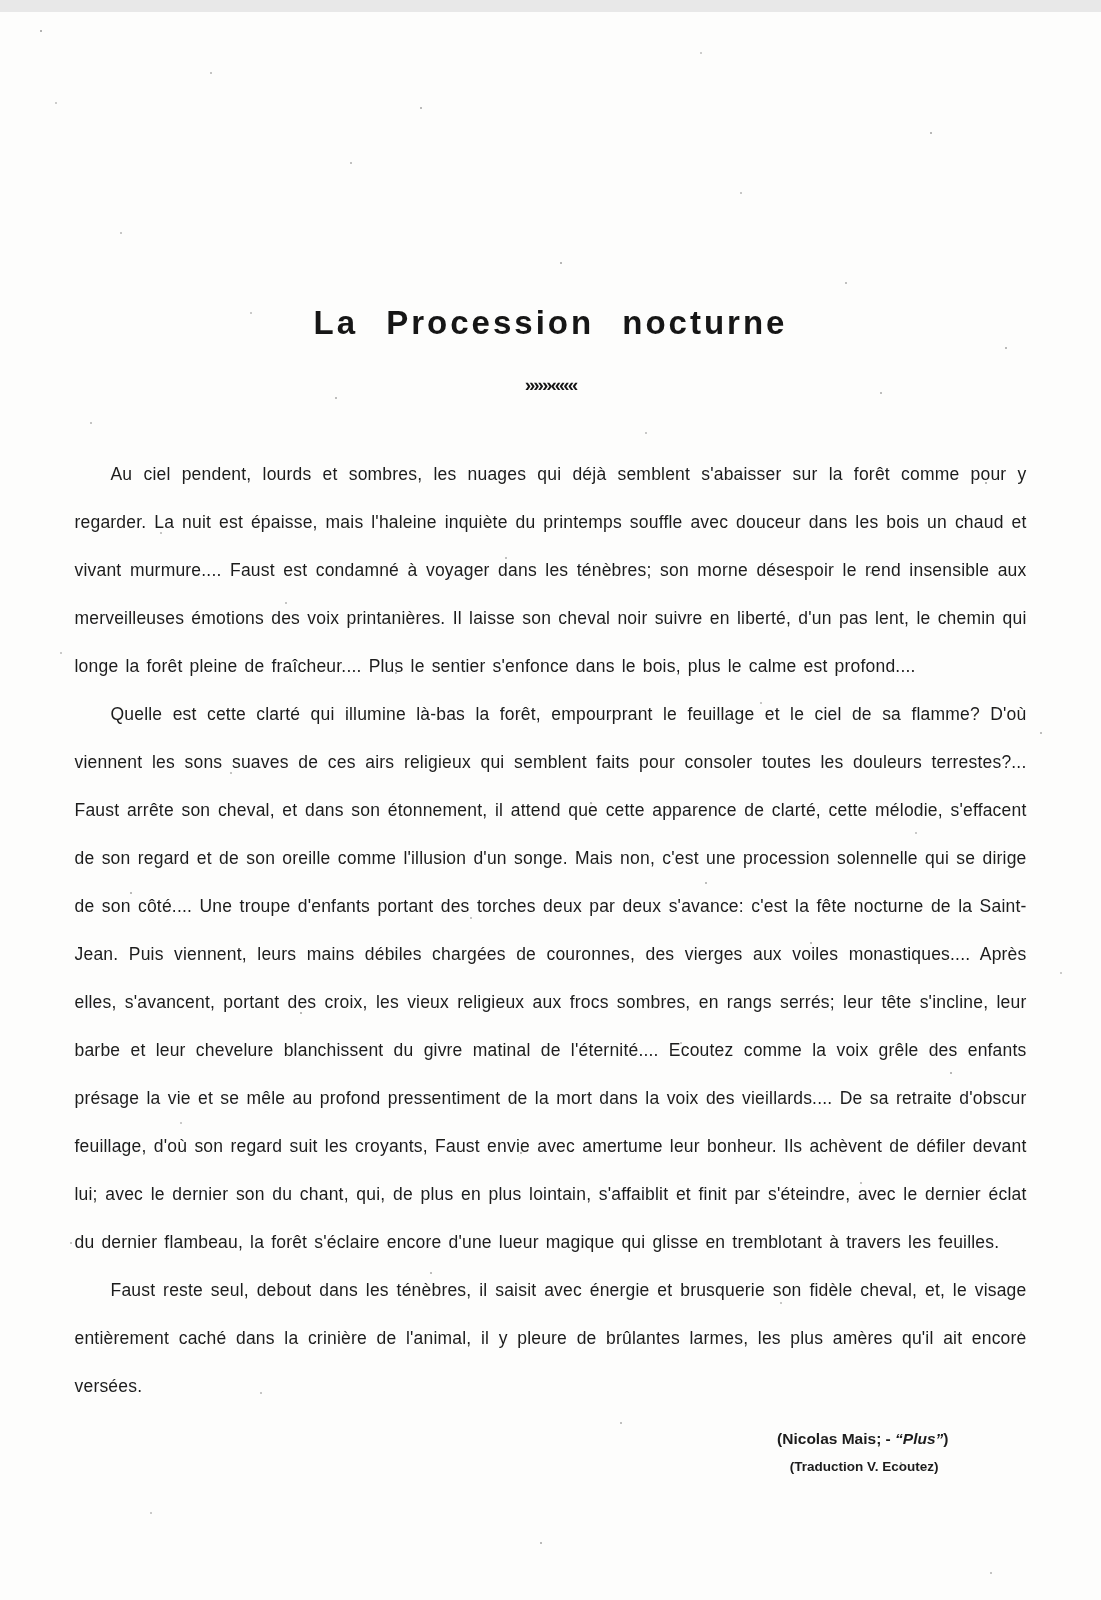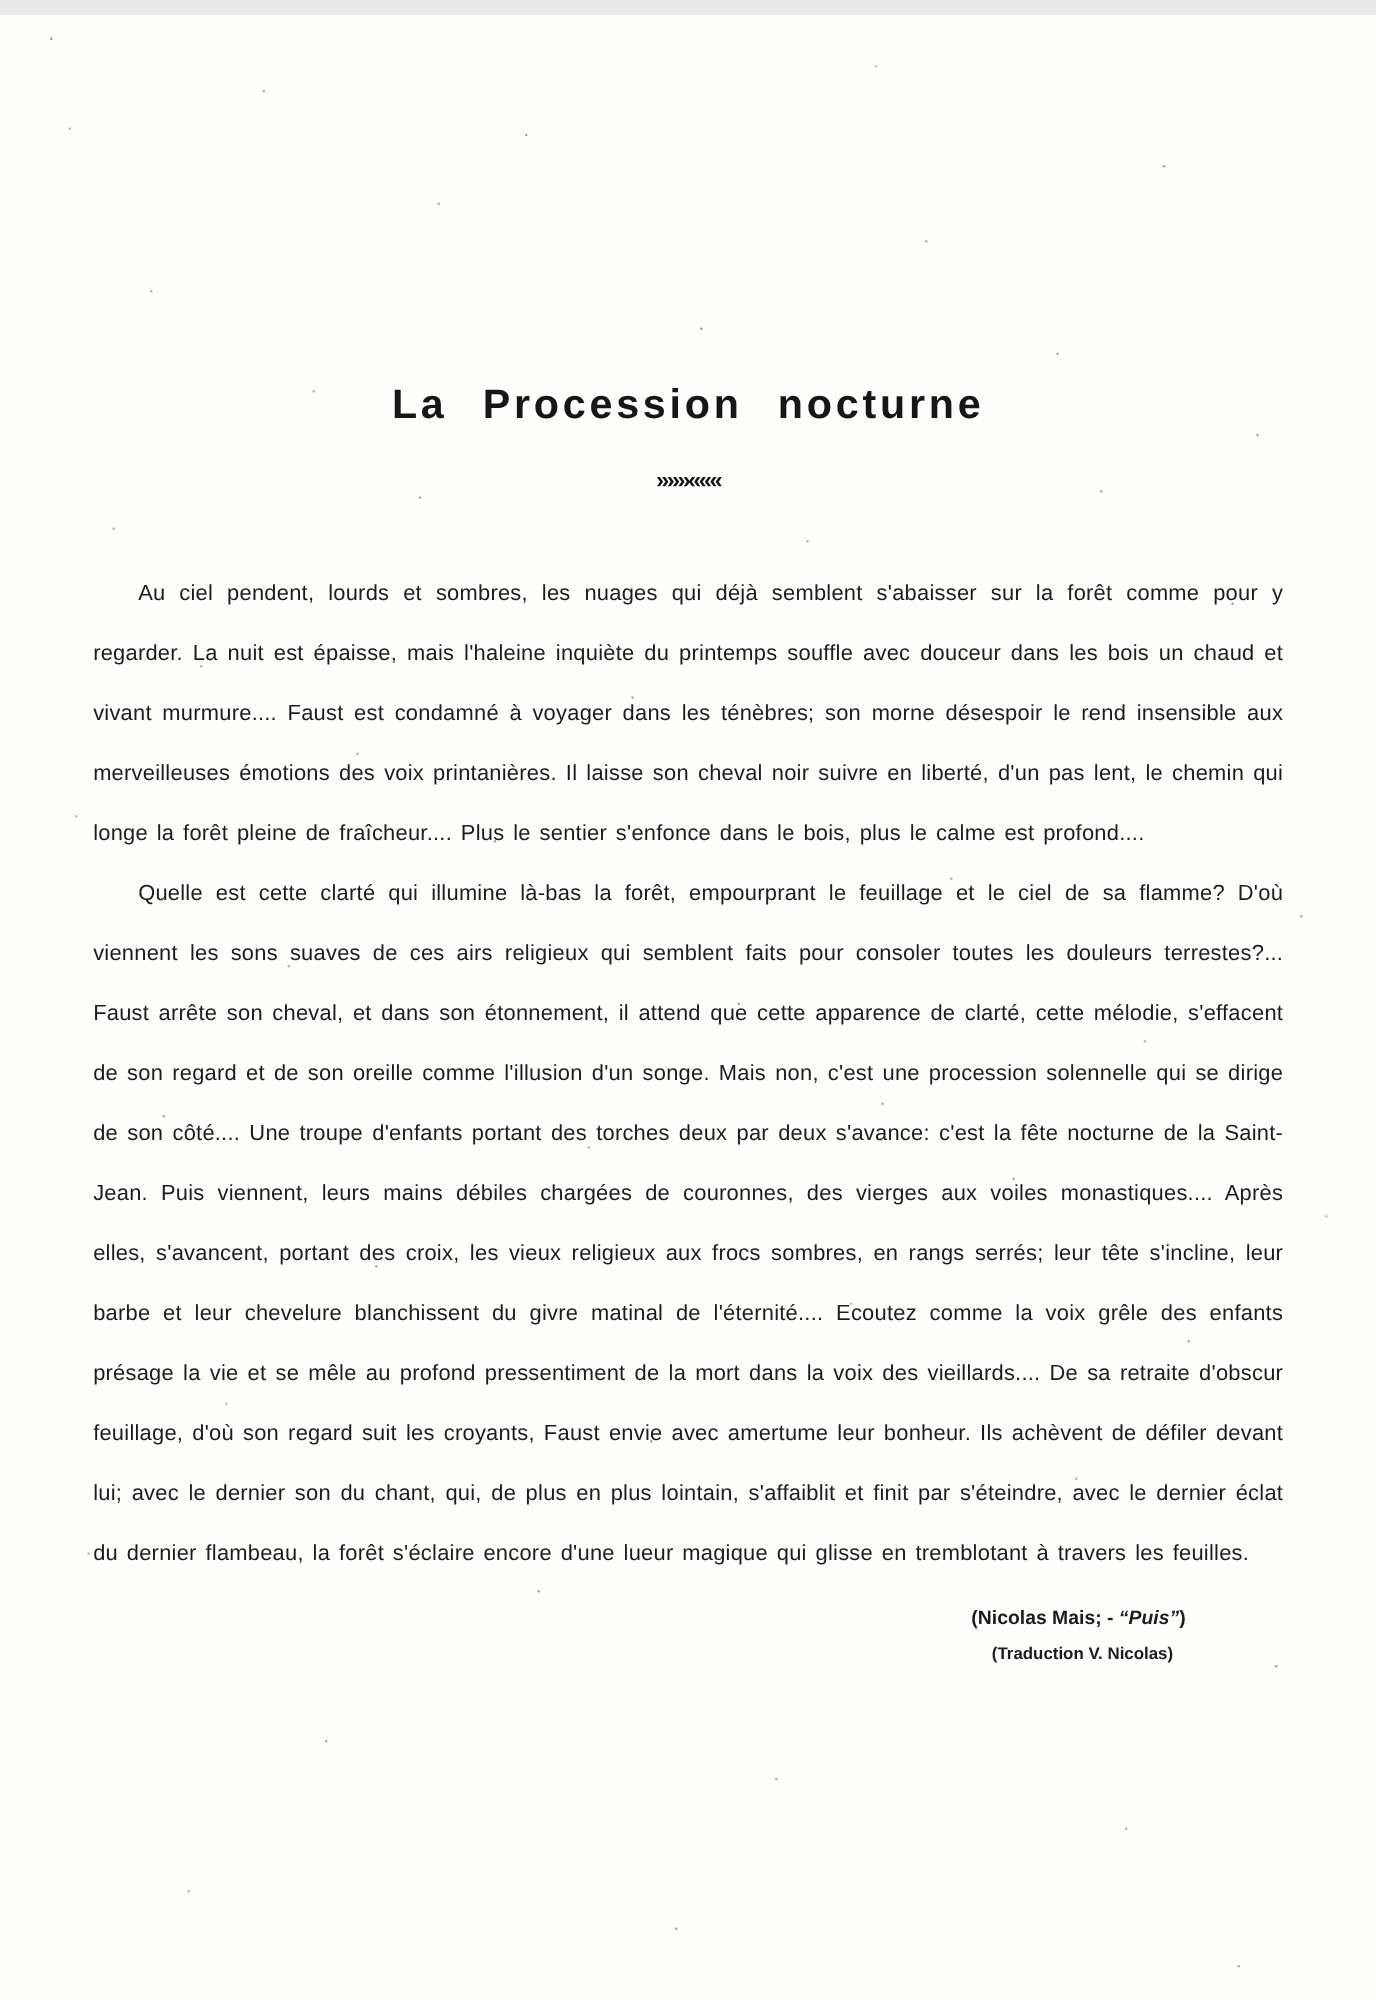--- a/index.html
+++ b/index.html
@@ -101,19 +101,20 @@
 <div class="page">
   <div class="speckles"></div>
 
   <h1 class="title">La Procession nocturne</h1>
 
   <div class="ornament">»»»«««</div>
 
   <div class="body-text">
     <p>Au ciel pendent, lourds et sombres, les nuages qui déjà semblent s'abaisser sur la forêt comme pour y regarder. La nuit est épaisse, mais l'haleine inquiète du printemps souffle avec douceur dans les bois un chaud et vivant murmure.... Faust est condamné à voyager dans les ténèbres; son morne désespoir le rend insensible aux merveilleuses émotions des voix printanières. Il laisse son cheval noir suivre en liberté, d'un pas lent, le chemin qui longe la forêt pleine de fraîcheur.... Plus le sentier s'enfonce dans le bois, plus le calme est profond....</p>
     <p>Quelle est cette clarté qui illumine là-bas la forêt, empourprant le feuillage et le ciel de sa flamme? D'où viennent les sons suaves de ces airs religieux qui semblent faits pour consoler toutes les douleurs terrestes?... Faust arrête son cheval, et dans son étonnement, il attend que cette apparence de clarté, cette mélodie, s'effacent de son regard et de son oreille comme l'illusion d'un songe. Mais non, c'est une procession solennelle qui se dirige de son côté.... Une troupe d'enfants portant des torches deux par deux s'avance: c'est la fête nocturne de la Saint-Jean. Puis viennent, leurs mains débiles chargées de couronnes, des vierges aux voiles monastiques.... Après elles, s'avancent, portant des croix, les vieux religieux aux frocs sombres, en rangs serrés; leur tête s'incline, leur barbe et leur chevelure blanchissent du givre matinal de l'éternité.... Ecoutez comme la voix grêle des enfants présage la vie et se mêle au profond pressentiment de la mort dans la voix des vieillards.... De sa retraite d'obscur feuillage, d'où son regard suit les croyants, Faust envie avec amertume leur bonheur. Ils achèvent de défiler devant lui; avec le dernier son du chant, qui, de plus en plus lointain, s'affaiblit et finit par s'éteindre, avec le dernier éclat du dernier flambeau, la forêt s'éclaire encore d'une lueur magique qui glisse en tremblotant à travers les feuilles.</p>
+    <p>Faust reste seul, debout dans les ténèbres, il saisit avec énergie et brusquerie son fidèle cheval, et, le visage entièrement caché dans la crinière de l'animal, il y pleure de brûlantes larmes, les plus amères qu'il ait encore versées.</p>
   </div>
 
   <div class="attribution">
-    <div class="author-line"><span>(Nicolas Mais; - </span><span class="work-title">“Puis”</span><span>)</span></div>
-    <div class="translation-line">(Traduction V. Nicolas)</div>
+    <div class="author-line"><span>(Nicolas Mais; - </span><span class="work-title">“Plus”</span><span>)</span></div>
+    <div class="translation-line">(Traduction V. Ecoutez)</div>
   </div>
 </div>
 
 </body></html>

